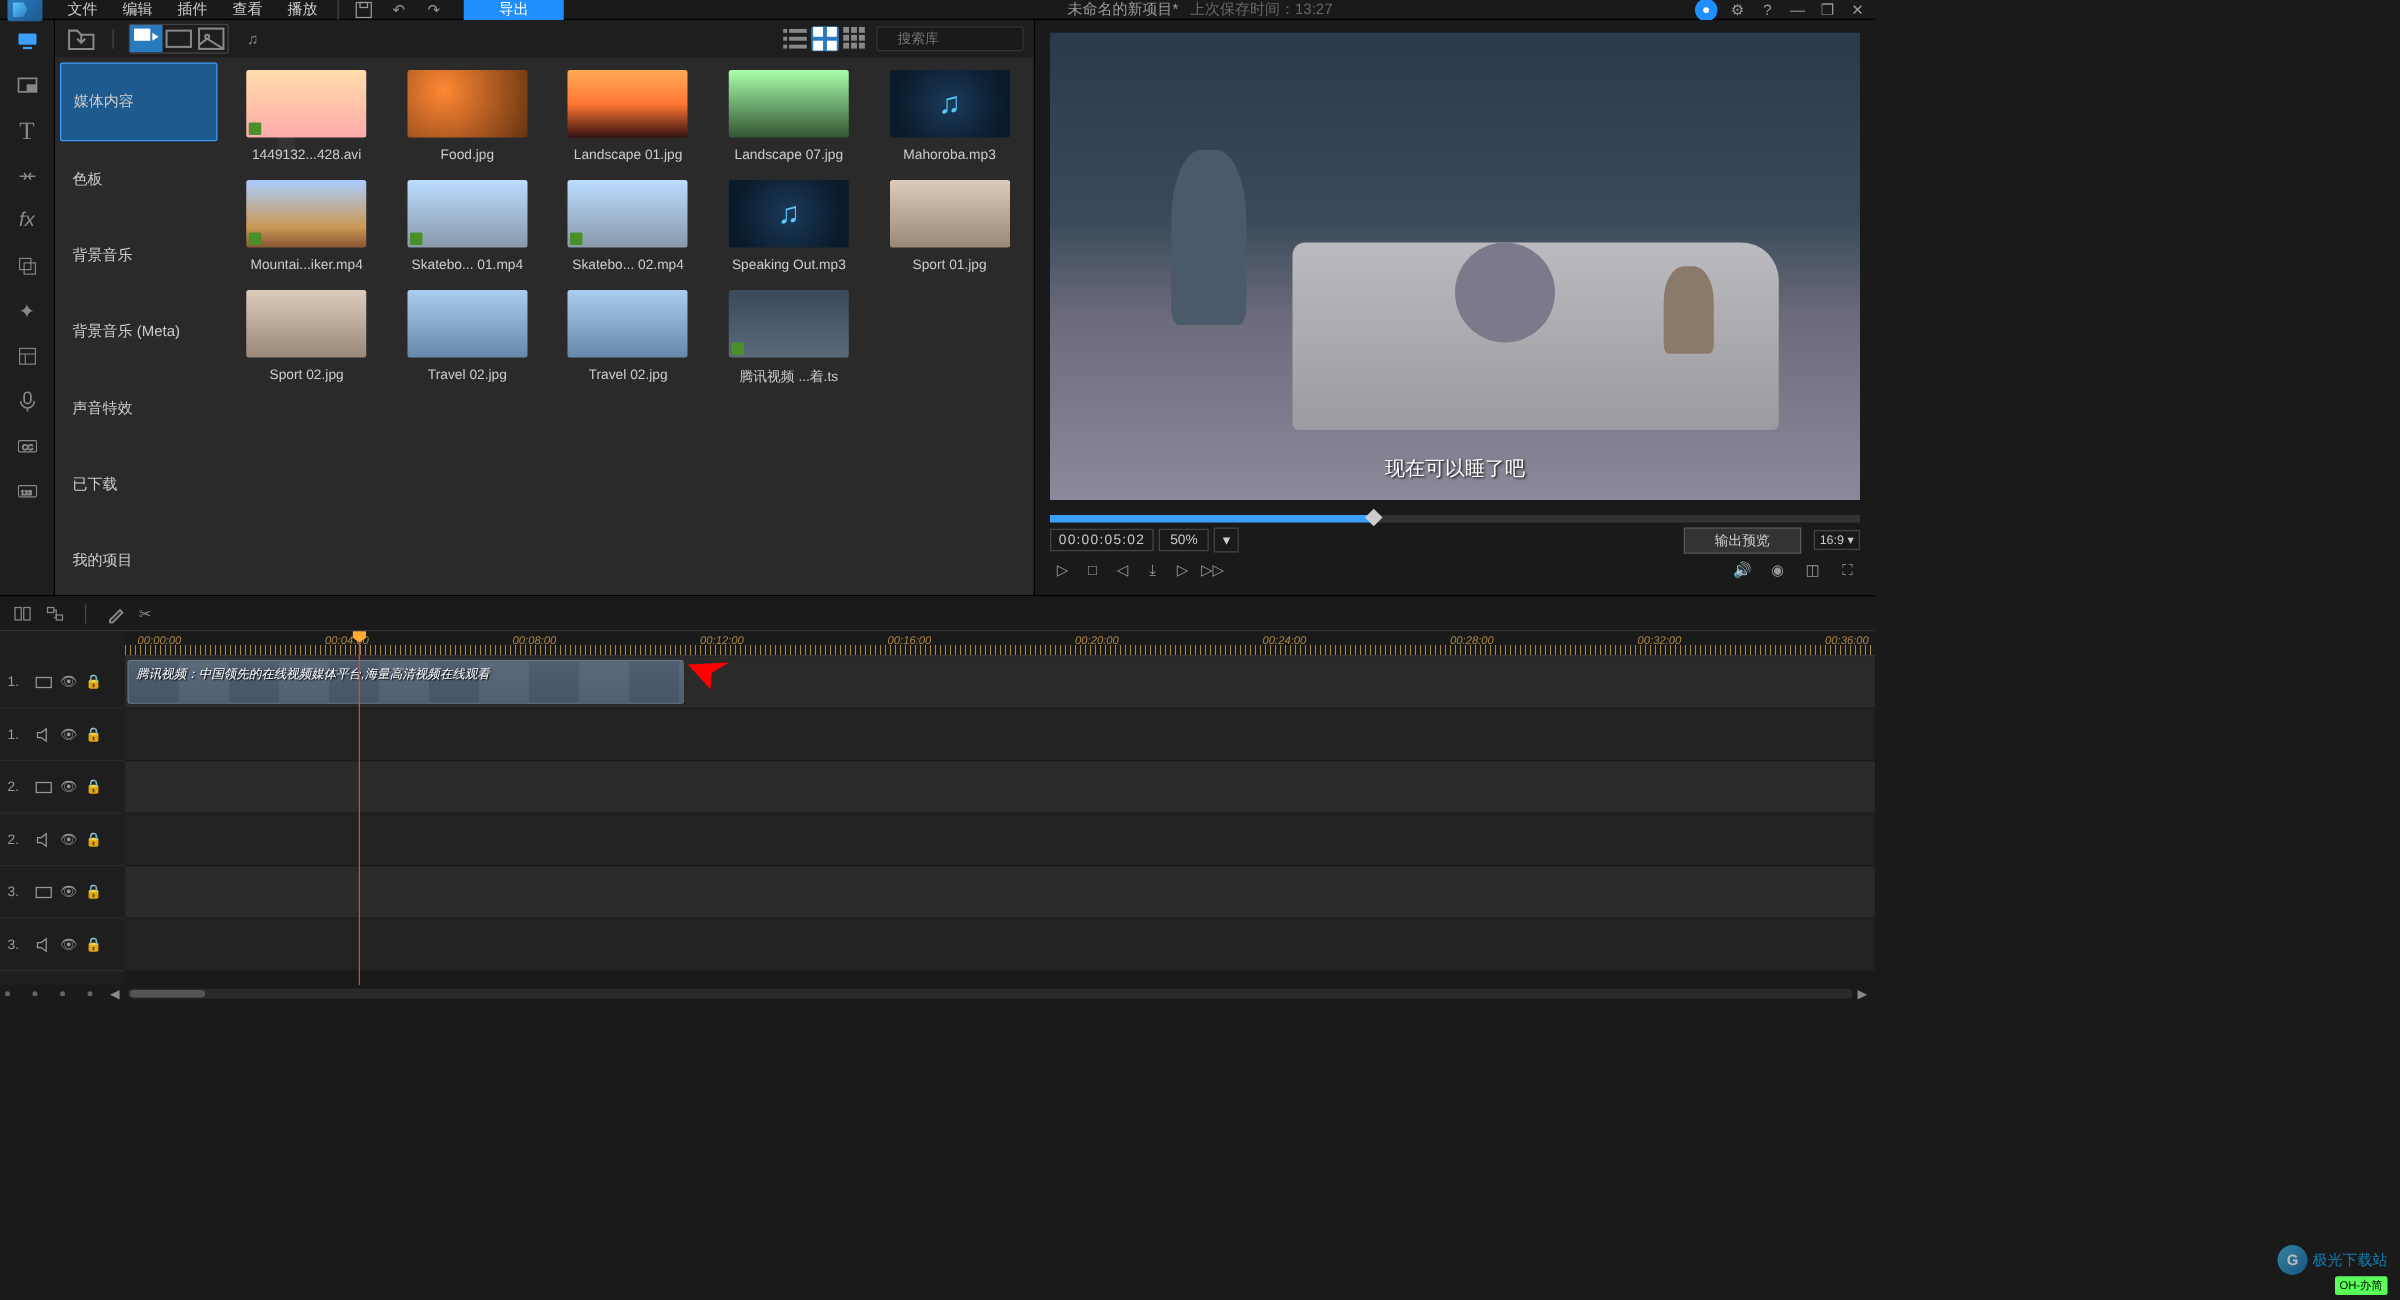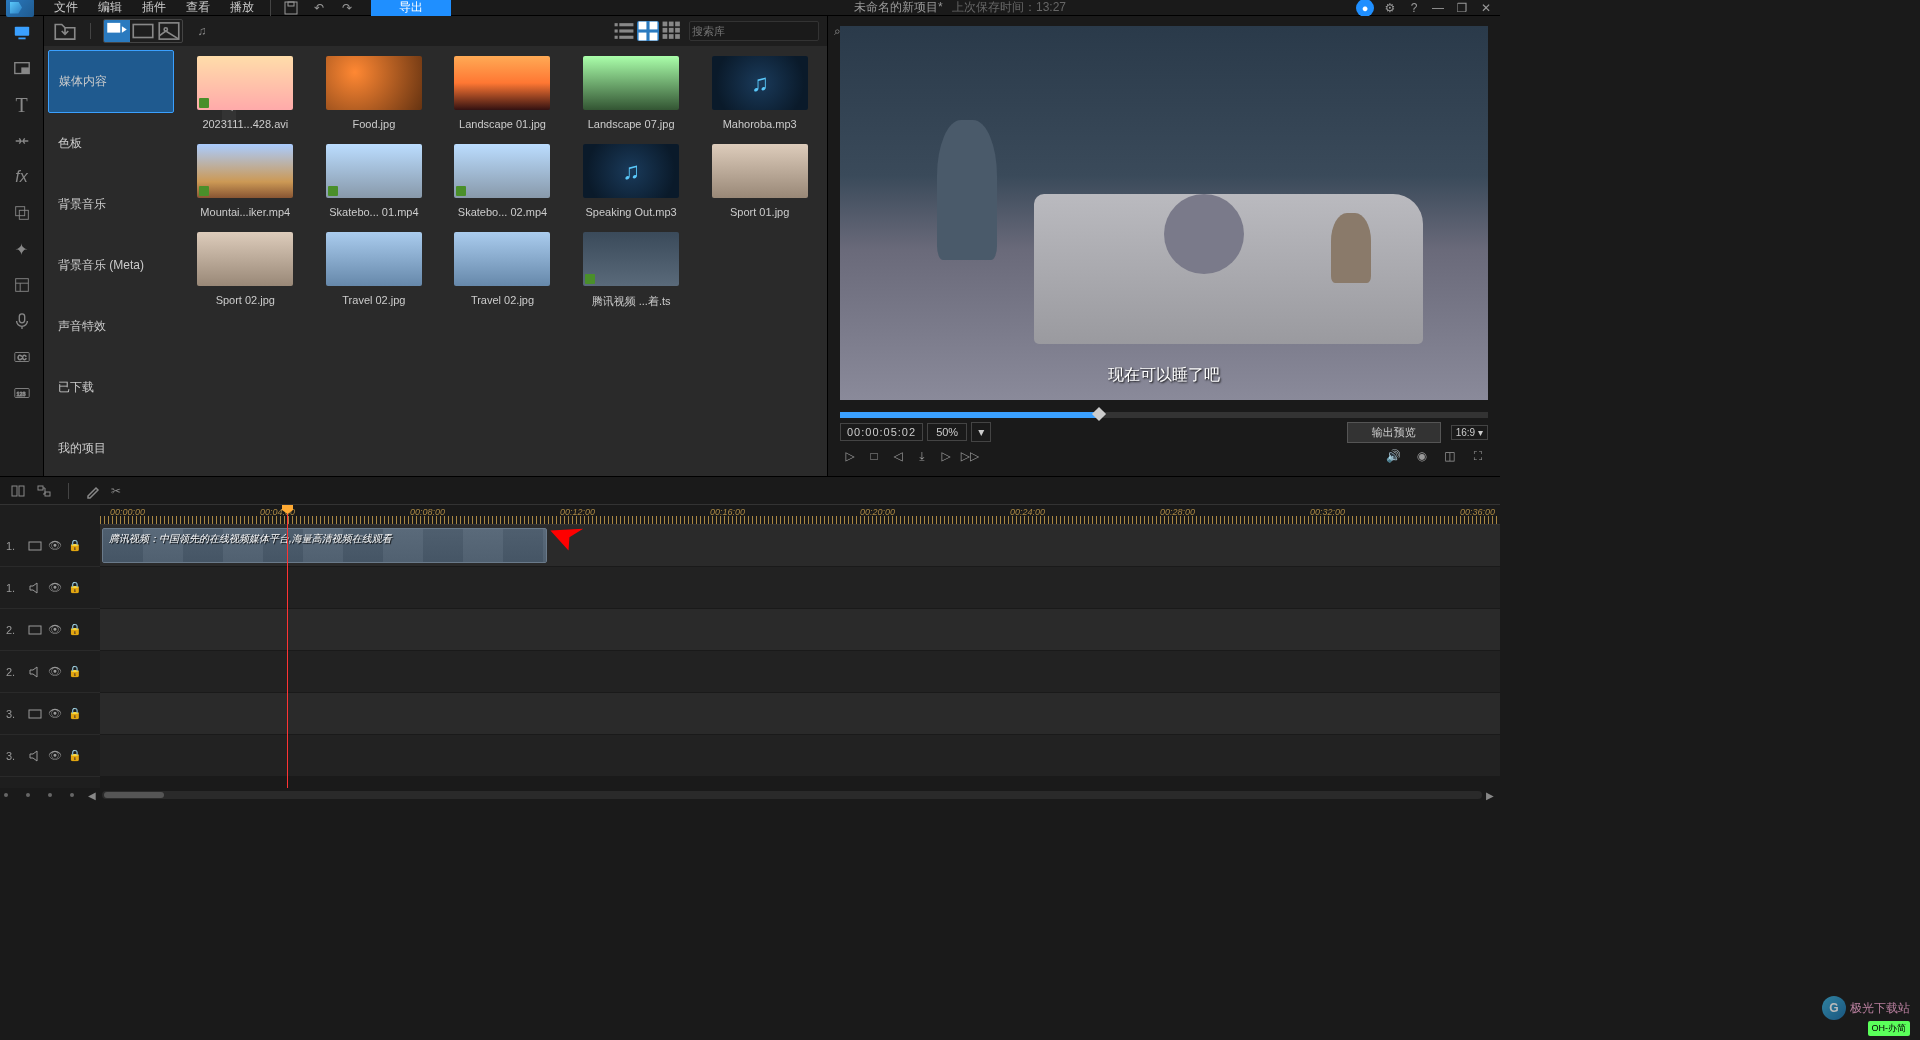--- a/index.html
+++ b/index.html
@@ -33,21 +33,21 @@
 .media-top { height: 30px; background: #1e1e1e; display: flex; align-items: center; padding: 0 8px; gap: 6px; }
 .top-icon { width: 26px; height: 22px; display: flex; align-items: center; justify-content: center; cursor: pointer; color: #888; border-radius: 2px; }
 .top-icon.active { background: #3a3a3a; color: #ccc; }
 .top-icon-group { display: flex; border: 1px solid #444; border-radius: 2px; overflow: hidden; }
 .top-icon-group .top-icon { border-radius: 0; }
 .top-icon-group .top-icon.active { background: #2a7abf; color: #fff; }
 .media-top .spacer { flex: 1; }
 .view-btns { display: flex; gap: 2px; }
 .view-btn { width: 22px; height: 20px; display: flex; align-items: center; justify-content: center; cursor: pointer; color: #888; border-radius: 2px; }
 .view-btn.active { background: #2a7abf; color: #fff; }
-.search-box { display: flex; align-items: center; background: #1a1a1a; border: 1px solid #333; border-radius: 2px; padding: 2px 2px; width: 130px; }
+.search-box { display: flex; align-items: center; background: #1a1a1a; border: 1px solid #333; border-radius: 2px; padding: 2px 16px; width: 118px; }
 .search-box input { flex: 1; background: transparent; border: none; color: #ccc; font-size: 11px; outline: none; }
 .search-box .sicon { color: #888; cursor: pointer; }
 
 .media-body { flex: 1; display: flex; overflow: hidden; }
 .media-sidebar { width: 134px; background: #2a2a2a; padding: 4px; }
 .side-item { padding: 22px 10px; color: #ccc; cursor: pointer; font-size: 12px; border-radius: 2px; }
 .side-item.active { background: #1f5a8f; border: 1px solid #3aa0ff; }
 .side-tools { display: flex; gap: 10px; padding: 8px 10px; color: #666; }
 .side-tools span { cursor: pointer; font-size: 18px; }
 .collapse-handle { position: absolute; left: 178px; top: 70px; width: 14px; height: 40px; background: #333; cursor: pointer; display: flex; align-items: center; justify-content: center; color: #888; font-size: 10px; border-radius: 0 3px 3px 0; }
@@ -116,21 +116,21 @@
 .tl-scroll { height: 14px; background: #1a1a1a; display: flex; align-items: center; padding: 0 4px; gap: 4px; }
 .tl-scroll .sbtn { width: 10px; color: #888; cursor: pointer; font-size: 10px; }
 .tl-scroll .strack { flex: 1; height: 8px; background: #2a2a2a; border-radius: 4px; position: relative; }
 .tl-scroll .sthumb { position: absolute; left: 2px; top: 1px; bottom: 1px; width: 60px; background: #555; border-radius: 3px; }
 .tl-zoom-dots { display: flex; gap: 18px; margin-right: 10px; }
 .tl-zoom-dots span { width: 4px; height: 4px; background: #666; border-radius: 50%; }
 
 
 .watermark { position: absolute; right: 10px; bottom: 20px; opacity: 0.7; pointer-events: none; display: flex; align-items: center; gap: 4px; }
 .wm-logo { width: 24px; height: 24px; border-radius: 50%; background: linear-gradient(135deg, #3aafda, #1a6faa); display: flex; align-items: center; justify-content: center; color: #fff; font-weight: bold; }
-.wm-text { font-size: 12px; color: #f9a8d4; }
+.wm-text { font-size: 12px; color: #0ea5e9; }
 .wm-badge { position: absolute; right: 10px; bottom: 4px; background: #5aff5a; color: #000; font-size: 9px; padding: 1px 4px; border-radius: 2px; pointer-events: none; }
 
 
 .tc-food { background: radial-gradient(circle at 30% 30%, #ff8833, #663311); }
 .tc-land1 { background: linear-gradient(to bottom, #ffaa55 0%, #ff7733 50%, #331111 100%); }
 .tc-land2 { background: linear-gradient(to bottom, #aaffaa 0%, #335533 100%); }
 .tc-anime { background: linear-gradient(to bottom, #ffddaa 0%, #ffaaaa 100%); }
 .tc-mount { background: linear-gradient(to bottom, #aaccff 0%, #cc9955 70%, #885533 100%); }
 .tc-skate { background: linear-gradient(to bottom, #bbddff 0%, #8899aa 100%); }
 .tc-sport { background: linear-gradient(to bottom, #ddccbb 0%, #998877 100%); }
@@ -310,21 +310,21 @@
           <span style="opacity:.4">✎</span>
         </div>
       </div>
       <div class="collapse-handle">◀</div>
 
       <div class="media-grid" id="media-grid">
           <div class="thumb">
             <div class="thumb-img tc-anime">
               <div class="vid-badge"></div>
             </div>
-            <div class="thumb-label">2023111...428.avi</div>
+            <div class="thumb-label">1449132...428.avi</div>
           </div>
           <div class="thumb">
             <div class="thumb-img tc-food"></div>
             <div class="thumb-label">Food.jpg</div>
           </div>
           <div class="thumb">
             <div class="thumb-img tc-land1"></div>
             <div class="thumb-label">Landscape 01.jpg</div>
           </div>
           <div class="thumb">

